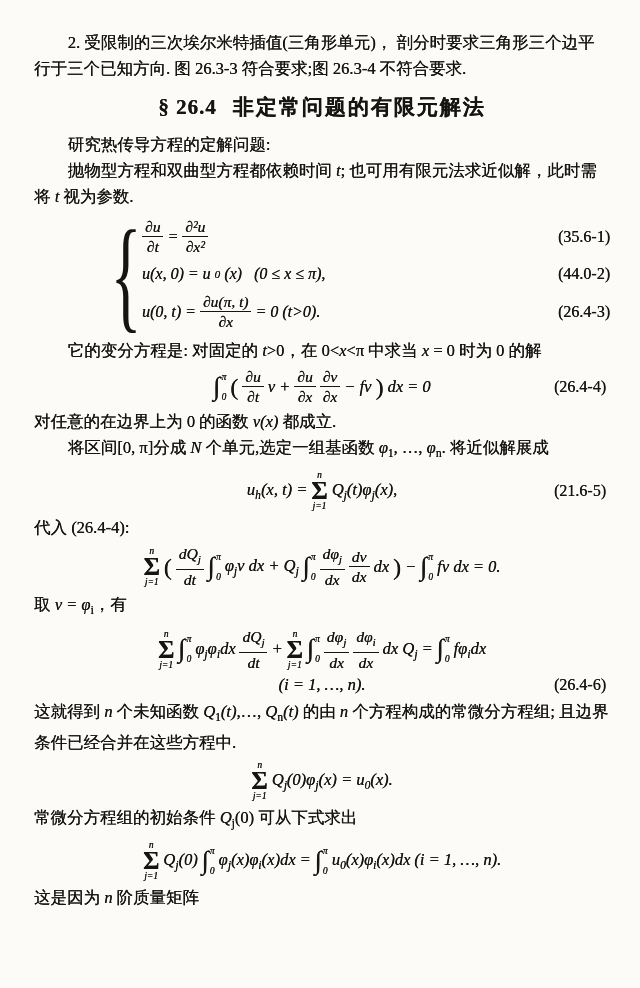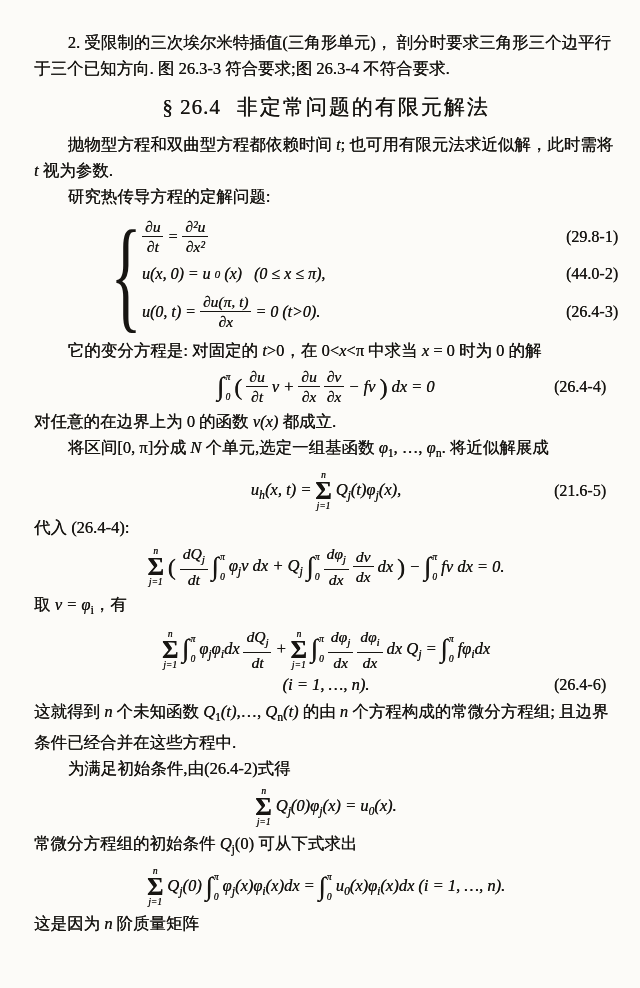--- a/index.html
+++ b/index.html
@@ -4,34 +4,34 @@
 <style>
   html,body { margin:0; padding:0; background:#e9e9e9; }
   .page {
     position:relative;
     width:640px; height:988px;
     margin:0 auto;
     background:#fcfbf8;
     color:#171512;
     font-family:"Liberation Serif","DejaVu Serif",serif;
     box-sizing:border-box;
-    padding:30px 22px 0 34px;
+    padding:30px 30px 0 34px;
     overflow:hidden;
     text-shadow:0.25px 0 0 currentColor;
   }
   .p { margin:0; font-size:16.5px; line-height:26px; }
   .indent { text-indent:2.05em; }
-  .heading { text-align:center; font-weight:normal; font-size:21px; line-height:30px; margin:10px 0 10px; }
+  .heading { text-align:center; font-weight:bold; font-size:21px; line-height:30px; margin:10px 0 10px; }
   .heading .hnum { margin-right:16px; letter-spacing:1px; }
   .heading .htitle { letter-spacing:2px; }
 
   
   .ceq { position:relative; display:flex; justify-content:center; align-items:center; margin:4px 0; font-size:16.5px; }
   .etag { font-style:normal; font-size:16px; white-space:nowrap; }
-  .ceq > .etag { position:absolute; right:12px; top:50%; transform:translateY(-50%); }
+  .ceq > .etag { position:absolute; right:4px; top:50%; transform:translateY(-50%); }
   .eb { display:inline-flex; align-items:center; gap:4px; white-space:nowrap; font-style:italic; }
   .mi { font-style:italic; }
 
   
   .system { display:flex; align-items:center; margin:2px 0 2px 80px; }
   .sysbrace { width:24px; display:flex; align-items:center; justify-content:center;
               font-size:108px; font-weight:400; transform:scale(.6,1.16);
               transform-origin:center; margin-right:4px; text-shadow:none; }
   .sysrows { flex:1; display:flex; flex-direction:column; gap:5px; }
   .eqrow { display:flex; align-items:center; min-height:28px; }
@@ -60,40 +60,40 @@
 </style>
 </head>
 <body>
 
 <div class="page">
 
   <p class="p indent">2. 受限制的三次埃尔米特插值(三角形单元)， 剖分时要求三角形三个边平行于三个已知方向. 图 26.3-3 符合要求;图 26.3-4 不符合要求.</p>
 
   <h2 class="heading"><span class="hnum">§ 26.4</span><span class="htitle">非定常问题的有限元解法</span></h2>
 
+  <p class="p indent">研究热传导方程的定解问题:</p>
   <p class="p indent">抛物型方程和双曲型方程都依赖时间 <i>t</i>; 也可用有限元法求近似解，此时需将 <i>t</i> 视为参数.</p>
-  <p class="p indent">研究热传导方程的定解问题:</p>
 
   <div class="system">
     <span class="sysbrace">{</span>
     <div class="sysrows">
 
       <div class="eqrow">
         <span class="eb">
           <span class="frac">
               <span class="num">∂u</span>
               <span class="den">∂t</span>
             </span>
           <span>=</span>
           <span class="frac">
               <span class="num">∂²u</span>
               <span class="den">∂x²</span>
             </span>
         </span>
-        <span class="etag">(29.8-1)</span>
+        <span class="etag">(35.6-1)</span>
       </div>
 
       <div class="eqrow">
         <span class="eb">u(x, 0) = u<sub>0</sub>(x) &nbsp;&nbsp;(0 ≤ x ≤ π),</span>
         <span class="etag">(44.0-2)</span>
       </div>
 
       <div class="eqrow">
         <span class="eb">
           <span>u(0, t) =</span>
@@ -261,21 +261,20 @@
       <span>fφ<sub>i</sub>dx</span>
     </span>
   </div>
 
   <div class="ceq">
     <span class="mi">(i = 1, …, n).</span>
     <span class="etag">(26.4-6)</span>
   </div>
 
   <p class="p">这就得到 <i>n</i> 个未知函数 <i>Q</i><sub>1</sub><i>(t)</i>,…, <i>Q</i><sub>n</sub><i>(t)</i> 的由 <i>n</i> 个方程构成的常微分方程组; 且边界条件已经合并在这些方程中.</p>
-  <p class="p indent">为满足初始条件,由(26.4-2)式得</p>
 
   <div class="ceq">
     <span class="eb">
       <span class="sum">
           <span class="lim">n</span>
           <span class="sig">Σ</span>
           <span class="lim">j=1</span>
         </span>
       <span>Q<sub>j</sub>(0)φ<sub>j</sub>(x) = u<sub>0</sub>(x).</span>
     </span>

